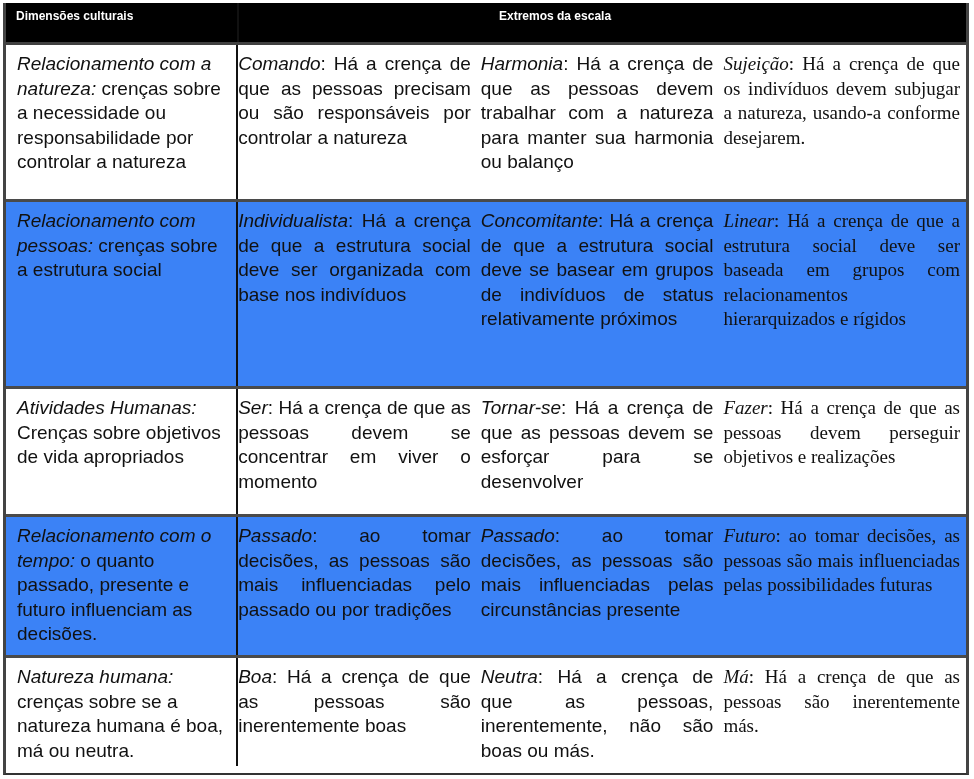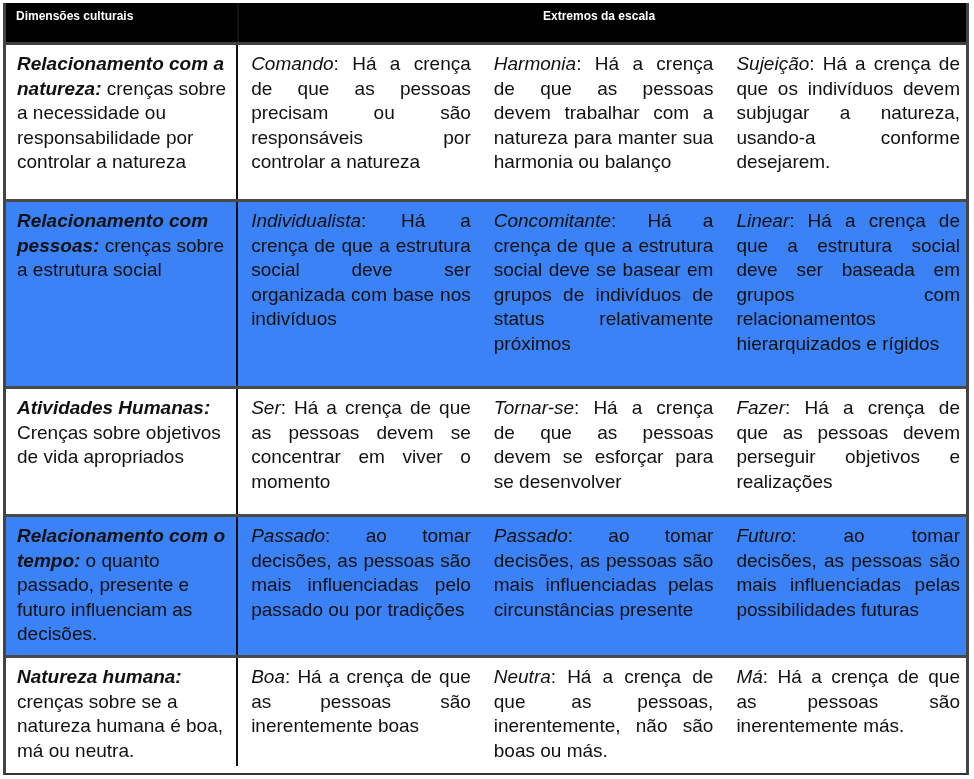--- a/index.html
+++ b/index.html
@@ -8,30 +8,30 @@
     position: absolute; left: 3px; top: 3px; width: 966px; height: 772px;
     border-left: 3px solid #444444; border-right: 3px solid #444444;
     border-bottom: 2px solid #333333;
     box-sizing: border-box;
   }
   .hdr {
     height: 39px; background: #000000; color: #ffffff; display: flex;
     font-weight: bold; font-size: 12px; border-bottom: 3px solid #404040;
   }
   .hdr .c0 { width: 233px; box-sizing: border-box; padding: 6px 0 0 10px; border-right: 2px solid #111111; }
-  .hdr .c1 { flex: 1; padding: 6px 0 0 260px; margin-left: 44px; }
+  .hdr .c1 { flex: 1; padding: 6px 0 0 260px; }
   .row { display: flex; box-sizing: border-box; border-bottom: 3px solid #4a4a4a; }
   .row.last { border-bottom: none; border-radius: 22px; }
   .row.gray { background: #3b82f6; }
   .row.white { background: #ffffff; }
   .cell { box-sizing: border-box; font-size: 19px; line-height: 24.6px; color: #111111; padding: 7px 0 0 0; }
   .cell.dim { width: 233px; padding-left: 11px; padding-right: 6px; border-right: 2px solid #111111; }
-  .cell.ext { width: 243.5px; padding-left: 13px; padding-right: 10px; text-align: justify; text-align-last: left; }
-  .cell.ext.last { padding-right: 6px; }
-  .dim .title { font-weight: bold; font-style: italic; }
+  .cell.ext { width: 243.5px; padding-right: 10px; text-align: justify; text-align-last: left; }
+  .cell.ext.last { padding-right: 6px; font-family: Liberation Serif, serif; }
+  .dim .title { font-weight: normal; font-style: italic; }
   .ext .term { font-style: italic; }
 </style>
 </head>
 <body>
 
 <div class="table">
   <div class="hdr">
     <div class="c0">Dimensões culturais</div>
     <div class="c1">Extremos da escala</div>
   </div>

